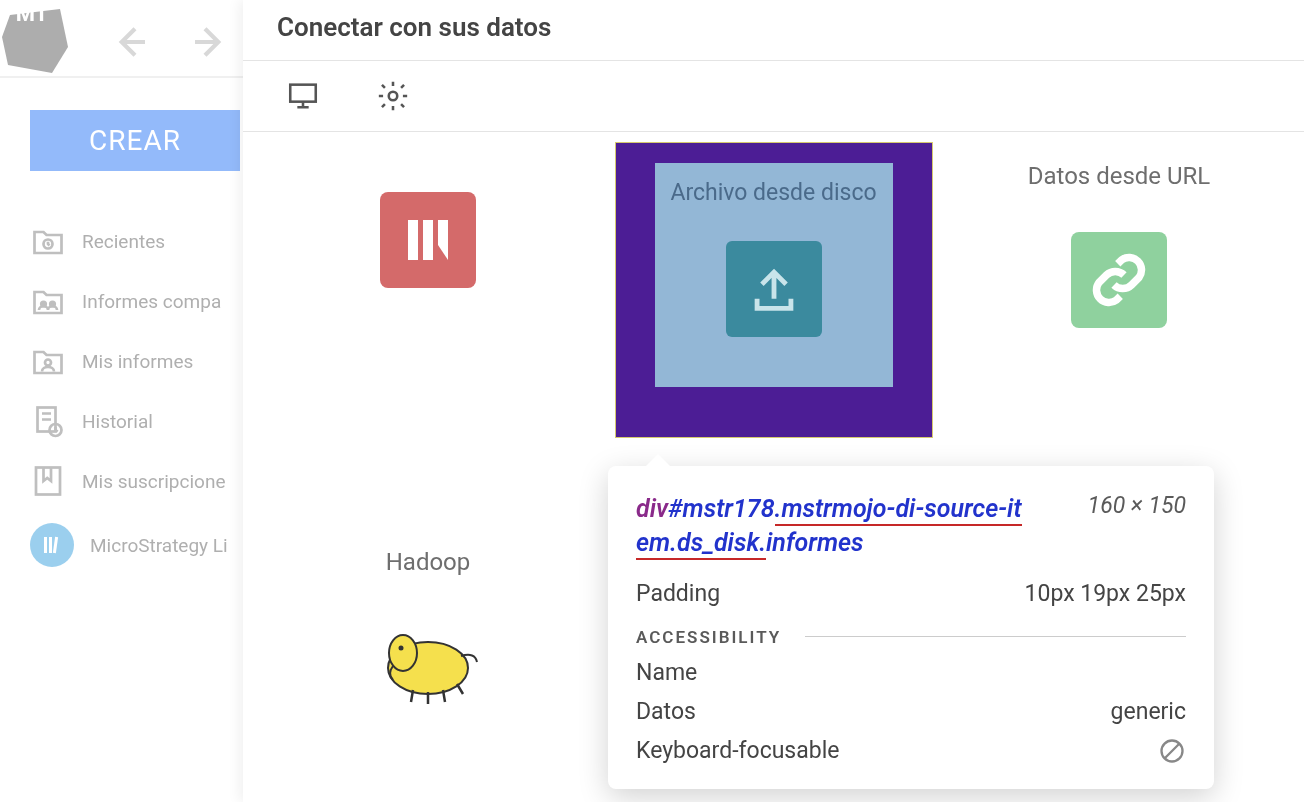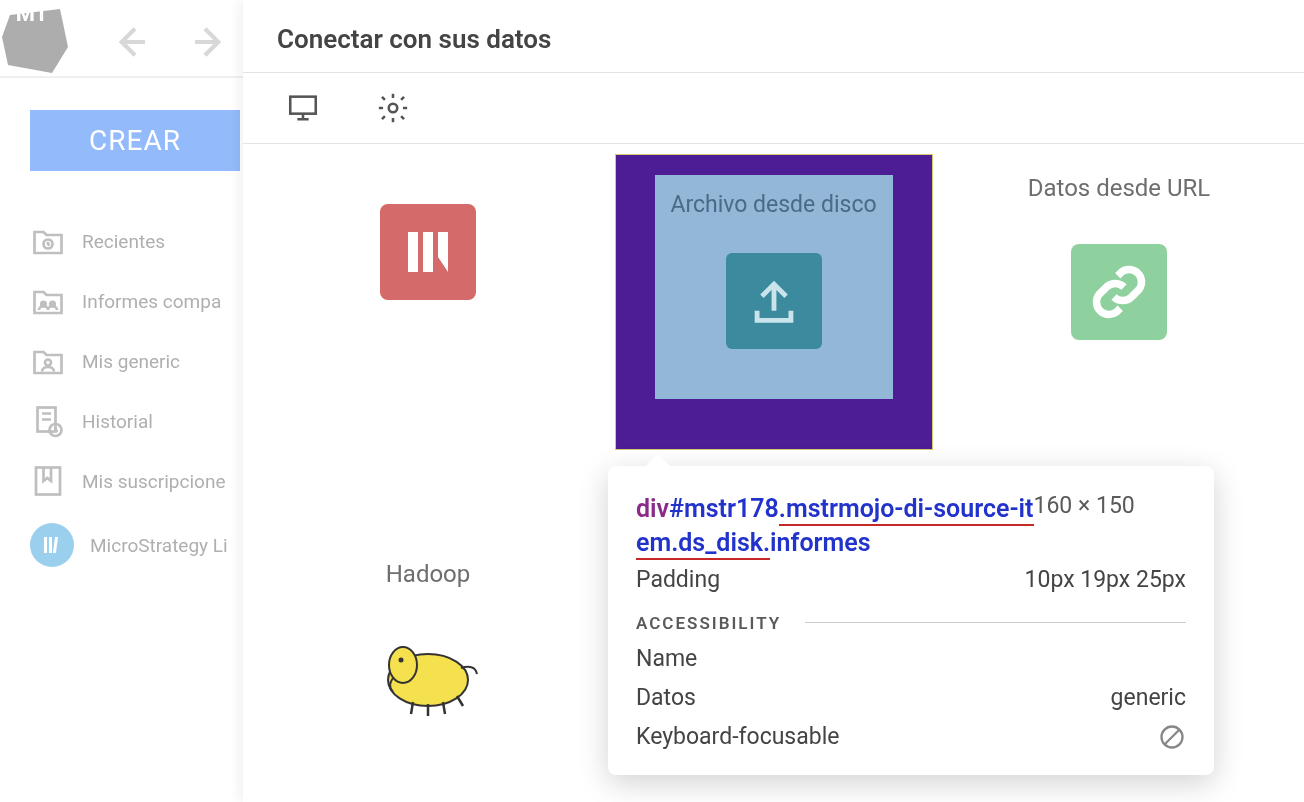--- a/index.html
+++ b/index.html
@@ -17,21 +17,21 @@
   
   .sidebar { position:absolute; top:110px; left:30px; width:240px; }
   .create-btn { background:#3b82f6; color:#fff; font-size:28px; letter-spacing:1px; padding:14px 30px; border:none; width:210px; text-align:center; margin-bottom:40px;}
   .sb-item { display:flex; align-items:center; gap:16px; padding:12px 0; color:#6d6d6d; font-size:19px; }
   .sb-item .ic { width:36px; height:36px; color:#8a8a8a; flex-shrink:0;}
   .sb-item.lib .ic-wrap { width:44px; height:44px; border-radius:50%; background:#4aa8e0; display:flex; align-items:center; justify-content:center; }
   .sb-item.lib .ic { color:#fff; width:24px; height:24px;}
 
   
   .panel { position:absolute; top:0; left:243px; right:0; bottom:0; background:#fff; box-shadow: -4px 0 12px rgba(0,0,0,.06); }
-  .panel-title { font-size:26px; font-weight:600; color:#444; padding:24px 34px 18px; border-bottom:1px solid #e4e4e4;}
+  .panel-title { font-size:26px; font-weight:600; color:#444; padding:12px 34px 18px; border-bottom:1px solid #e4e4e4;}
   .panel-toolbar { display:flex; gap:50px; padding:18px 40px; border-bottom:1px solid #e4e4e4;}
   .panel-toolbar svg { width:40px; height:34px; color:#555;}
   .panel-body { padding: 30px 60px; position:relative;}
 
   .grid-row { display:flex; justify-content:space-between; margin-bottom:110px;}
   .ds-item { width:250px; display:flex; flex-direction:column; align-items:center; }
   .ds-label { font-size:24px; color:#6e6e6e; height:40px; text-align:center; }
   .ds-icon { width:96px; height:96px; border-radius:8px; display:flex; align-items:center; justify-content:center; margin-top:30px;}
   .ds-icon.red { background:#d46a6a;}
   .ds-icon.green { background:#8fd19e;}
@@ -40,21 +40,21 @@
   
   .inspect-box { width:318px; height:296px; background:#4c1d95; border:1px solid #d6c96f; display:flex; flex-direction:column; align-items:center; padding:20px 40px 40px; position:relative; margin-top:-20px;}
   .inspect-inner { background:#93b7d6; width:238px; height:224px; display:flex; flex-direction:column; align-items:center; padding:16px 10px;}
   .inspect-inner .ds-label { color:#4a6a8a; font-size:23px;}
   .upload-tile { width:96px; height:96px; background:#3b8a9e; border-radius:6px; display:flex; align-items:center; justify-content:center; margin-top:22px;}
   .upload-tile svg { width:58px; height:58px; color:#c9e4ea;}
 
   
   .tooltip { position:absolute; top:466px; left:608px; width:606px; background:#fff; border-radius:8px; box-shadow: 0 8px 30px rgba(0,0,0,.18); padding:26px 28px 18px; }
   .tooltip .arrow { position:absolute; top:-12px; left:38px; width:0;height:0;border-left:12px solid transparent;border-right:12px solid transparent;border-bottom:12px solid #fff;}
-  .tt-row1 { display:flex; align-items:flex-start; }
+  .tt-row1 { display:flex; justify-content:space-between; align-items:flex-start; margin-bottom:14px;font-style:italic;}
   .sel { font-size:25px; font-weight:600; line-height:1.35; max-width:440px;}
   .sel .tag { color:#8a2a8a;}
   .sel .id { color:#2233cc;}
   .sel .cls { color:#2233cc;}
   .sel .u { border-bottom:2px solid #c62828; padding-bottom:1px;}
   .dim { color:#5a5a5a; font-size:23px; white-space:nowrap;}
   .tt-row { display:flex; justify-content:space-between; font-size:23px; color:#444; padding:6px 0;}
   .tt-section { display:flex; align-items:center; gap:24px; margin:14px 0 6px;}
   .tt-section .hdr { font-size:17px; letter-spacing:2px; color:#5a5a5a; font-weight:600;}
   .tt-section .line { flex:1; height:1px; background:#ccc;}
@@ -102,21 +102,21 @@
         <path d="M6 18c0-1.5 1.5-2.5 3-2.5s3 1 3 2.5M12 18c0-1.5 1.5-2.5 3-2.5s3 1 3 2.5"></path>
       </svg>
     <span>Informes compa</span>
   </div>
   <div class="sb-item">
     <svg class="ic" viewBox="0 0 24 24" fill="none" stroke="currentColor" stroke-width="1.8">
         <path d="M3 6h6l2 2h10v12H3z"></path>
         <circle cx="12" cy="13" r="2"></circle>
         <path d="M8 19c0-2 2-3 4-3s4 1 4 3"></path>
       </svg>
-    <span>Mis generic</span>
+    <span>Mis informes</span>
   </div>
   <div class="sb-item">
     <svg class="ic" viewBox="0 0 24 24" fill="none" stroke="currentColor" stroke-width="1.8">
         <rect x="5" y="3" width="12" height="16"></rect>
         <path d="M8 7h6M8 11h6"></path>
         <circle cx="17" cy="18" r="4"></circle>
         <path d="M17 16v2l1.5 1"></path>
       </svg>
     <span>Historial</span>
   </div>

